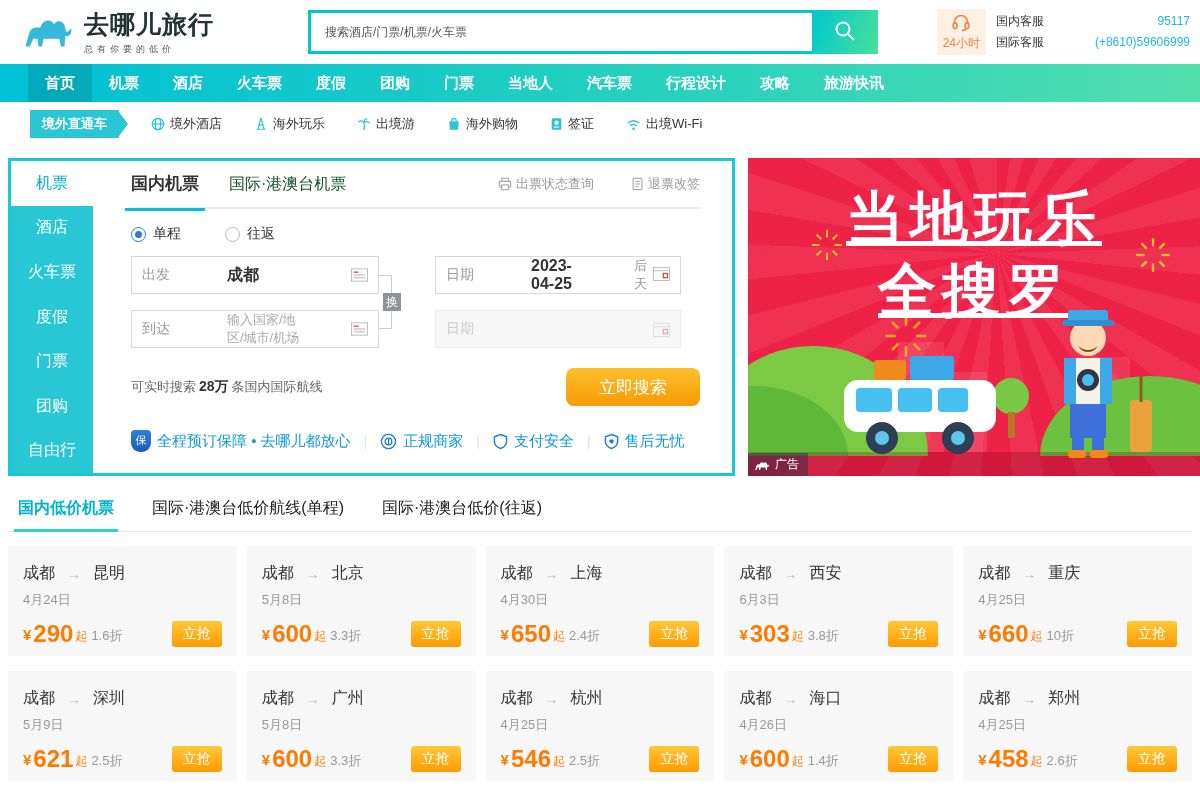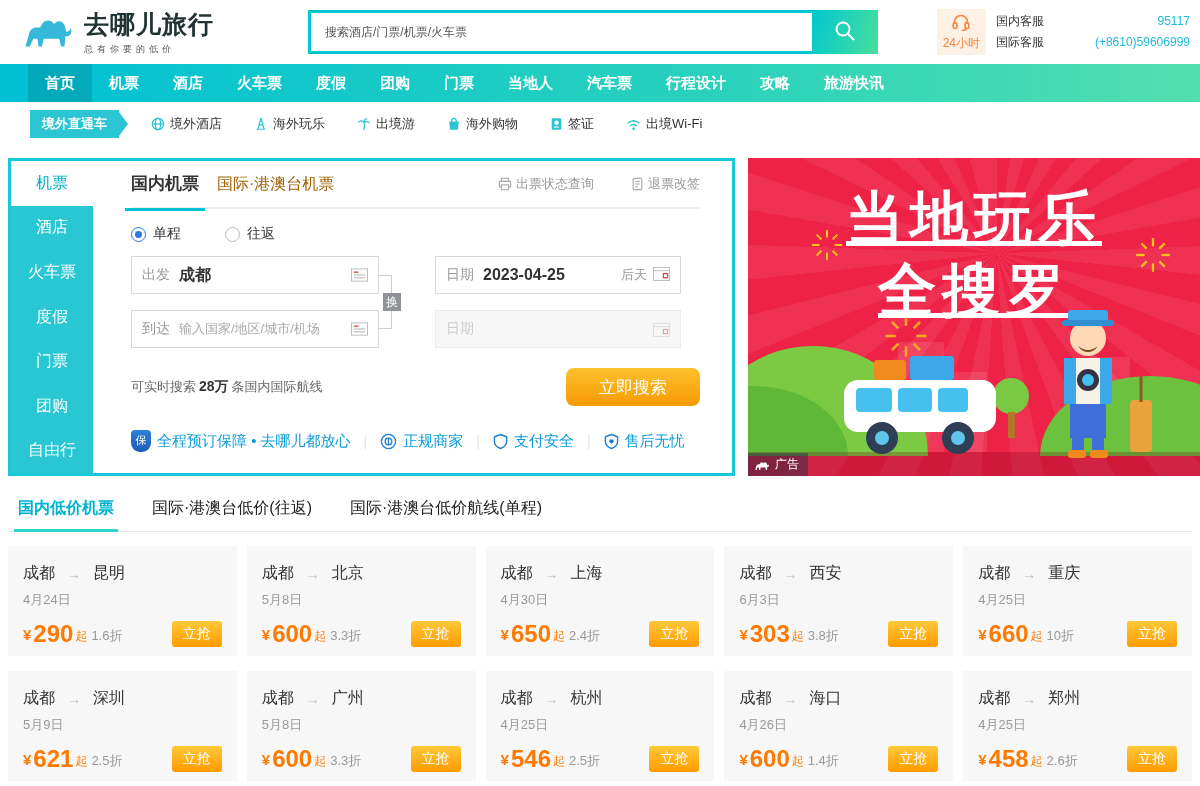--- a/index.html
+++ b/index.html
@@ -40,32 +40,32 @@
   .main-row { display:flex; margin:12px 0 0 8px; height:318px; }
   .panel { width:727px; border:3px solid #17c8d8; display:flex; background:#fff; }
   .side-tabs { width:82px; background:#29c7d4; display:flex; flex-direction:column; }
   .side-tab { flex:1; display:flex; align-items:center; justify-content:center; color:#fff; font-size:16px; cursor:pointer; }
   .side-tab.active { background:#fff; color:#00b0ca; }
   .form-area { flex:1; padding:0 32px 0 38px; position:relative; }
 
   .ptabs { display:flex; align-items:center; height:48px; border-bottom:2px solid #e6f0f2; }
   .ptab1 { font-size:17px; font-weight:bold; color:#333; position:relative; cursor:pointer; padding-bottom:2px; }
   .ptab1:after { content:""; position:absolute; left:-6px; right:-6px; bottom:-14px; height:3px; background:#00c2d4; }
-  .ptab2 { margin-left:18px; font-size:16px; color:#a16207; cursor:pointer; }
+  .ptab2 { margin-left:30px; font-size:16px; color:#14532d; cursor:pointer; }
   .plinks { margin-left:auto; display:flex; gap:37px; }
   .plink { display:flex; align-items:center; gap:4px; color:#999; font-size:13px; cursor:pointer; }
 
   .trip-row { margin-top:16px; display:flex; gap:44px; }
   .trip-opt { display:flex; align-items:center; gap:7px; font-size:14px; color:#333; cursor:pointer; }
   .radio { width:15px; height:15px; border-radius:50%; border:1px solid #b9b9b9; position:relative; background:#fff; }
   .radio.sel { border-color:#2a7ae2; }
   .radio.sel:after { content:""; position:absolute; left:3px; top:3px; width:7px; height:7px; border-radius:50%; background:#2a7ae2; }
 
   .fields-grid { margin-top:13px; position:relative; display:grid; grid-template-columns:248px 246px; column-gap:56px; row-gap:16px; }
-  .field { height:38px; border:1px solid #d8d8d8; display:flex; align-items:center; padding:0 10px; background:#fff; }
+  .field { height:38px; border:1px solid #d8d8d8; display:flex; align-items:center; padding:0 10px; background:#fff;gap:48px; }
   .f-label { color:#999; font-size:14px; margin-right:9px; white-space:nowrap; }
   .f-value { color:#333; font-size:16px; font-weight:bold; }
   .f-ph { color:#aaa; font-size:13px; }
   .f-right { margin-left:auto; display:flex; align-items:center; gap:6px; }
   .f-hint { color:#999; font-size:13px; }
   .field.disabled { background:#f7f7f7; border-color:#ececec; }
   .field.disabled .f-label { color:#ccc; }
   .bracket { position:absolute; left:248px; top:19px; width:13px; height:54px; border-top:1px solid #ccc; border-right:1px solid #ccc; border-bottom:1px solid #ccc; }
   .swap-btn { position:absolute; left:252px; top:37px; width:18px; height:18px; background:#8f9398; color:#fff; font-size:12px; line-height:18px; text-align:center; cursor:pointer; }
 
@@ -458,22 +458,22 @@
           <path d="M4 42 L8 28 Q9 21 16 20 L21 20 Q24 12 30 12 Q34 12 37 16 Q40 12 44 13 Q49 15 50 21 L51 25 Q55 25 56 21 Q58 24 56 28 Q54 31 50 30 L49 42 L45 42 L43 33 L25 33 L23 42 L19 42 L18 33 L13 33 L9 42 Z"></path>
         </svg>
       <span>广告</span>
     </span>
   </div>
 </div>
 
 <div class="deals">
   <div class="dtabs" id="dtabs">
       <span class="dtab active">国内低价机票</span>
+      <span class="dtab">国际·港澳台低价航线(单程)</span>
       <span class="dtab">国际·港澳台低价(往返)</span>
-      <span class="dtab">国际·港澳台低价航线(单程)</span>
     </div>
 
   <div class="cards" id="cards">
       <div class="card">
       <div class="route">
         <span class="from">成都</span>
         <span class="arrow">→</span>
         <span class="to">昆明</span>
       </div>
       <div class="date">4月24日</div>

